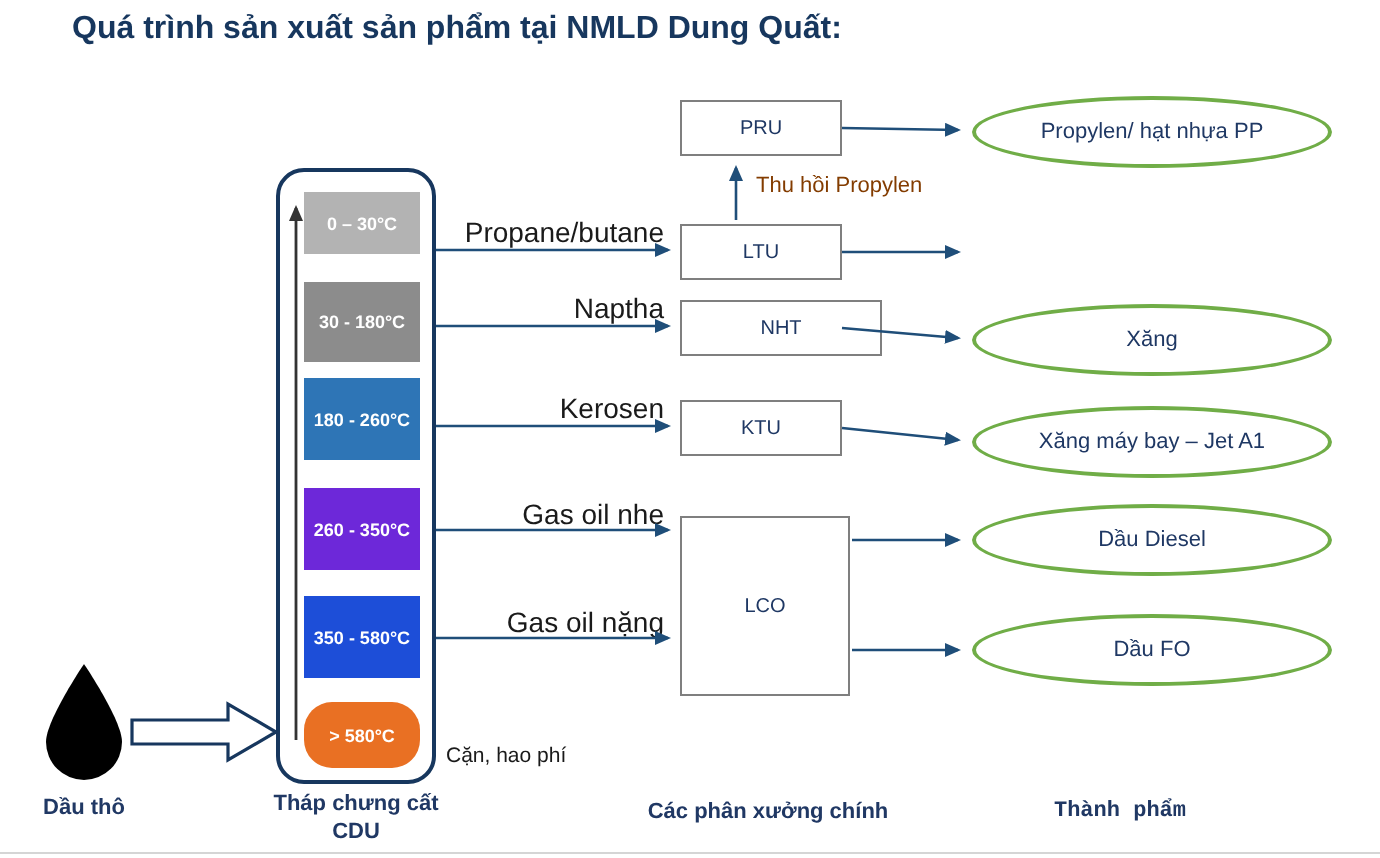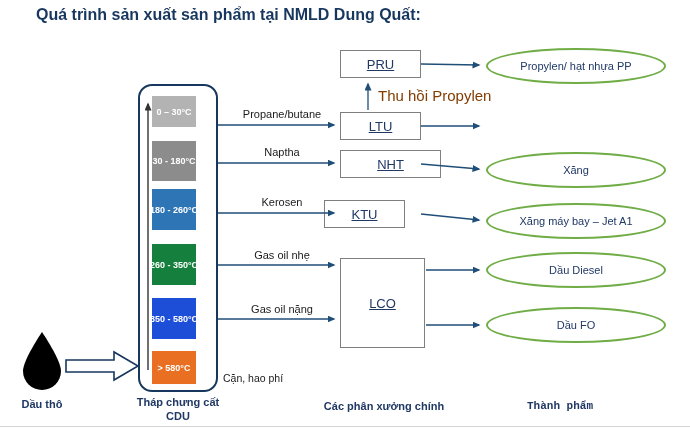--- a/index.html
+++ b/index.html
@@ -9,48 +9,48 @@
   }
   .abs{position:absolute;}
   .title{
     left:36px;top:6px;font-size:16px;font-weight:bold;color:#17375e;white-space:nowrap;
   }
   .column{
     left:138px;top:84px;width:80px;height:308px;box-sizing:border-box;
     border:2.5px solid #17375e;border-radius:14px;background:#ffffff;
   }
   .seg{
-    left:152px;width:44px;display:flex;align-items:center;justify-content:center;
+    left:152px;width:58px;display:flex;align-items:center;justify-content:center;
     color:#ffffff;font-weight:bold;font-size:9px;text-align:right;white-space:nowrap;
   }
   .seg1{top:96px;height:31px;background:#b3b3b3;}
   .seg2{top:141px;height:40px;background:#8c8c8c;}
   .seg3{top:189px;height:41px;background:#2e75b6;}
-  .seg4{top:244px;height:41px;background:#15803d;}
+  .seg4{top:244px;height:41px;background:#6d28d9;}
   .seg5{top:298px;height:41px;background:#1d4ed8;}
-  .seg6{top:351px;height:33px;background:#e97023;}
+  .seg6{top:351px;height:33px;background:#e97023;border-radius:14px;}
   .stream-label{
-    font-size:11px;color:#1a1a1a;text-align:center;white-space:nowrap;
+    font-size:14px;color:#1a1a1a;text-align:right;white-space:nowrap;
   }
   .unit-box{
     box-sizing:border-box;background:#ffffff;border:1px solid #7f7f7f;
     display:flex;align-items:center;justify-content:center;
-    font-size:13px;color:#1f3864;text-decoration:underline;
+    font-size:10px;color:#1f3864;
   }
   .product{
     left:486px;width:180px;height:36px;box-sizing:border-box;background:#ffffff;
     border:2.5px solid #70ad47;border-radius:50%;
     display:flex;align-items:center;justify-content:center;
     font-size:11px;color:#1f3864;text-align:center;white-space:nowrap;
   }
   .caption{
     font-size:11px;font-weight:bold;color:#203864;text-align:center;line-height:1.25;
   }
   .recovery{
-    left:378px;top:87px;font-size:15px;color:#833c00;white-space:nowrap;
+    left:378px;top:87px;font-size:11px;color:#833c00;white-space:nowrap;
   }
   .residue{
     left:223px;top:372px;font-size:10.5px;color:#1a1a1a;white-space:nowrap;
   }
   .overlay{left:0;top:0;pointer-events:none;}
   .bottom-divider{left:0;top:426px;width:690px;height:1px;background:#d5d5d5;}
 </style>
 </head>
 <body>
 
@@ -81,21 +81,21 @@
   <div class="abs stream-label" style="left:232px;top:249px;width:100px;">Gas oil nhẹ</div>
   <div class="abs stream-label" style="left:232px;top:303px;width:100px;">Gas oil nặng</div>
 
   <div class="abs residue">Cặn, hao phí</div>
 
   <div class="abs recovery">Thu hồi Propylen</div>
 
   <div class="abs unit-box" style="left:340px;top:50px;width:81px;height:28px;">PRU</div>
   <div class="abs unit-box" style="left:340px;top:112px;width:81px;height:28px;">LTU</div>
   <div class="abs unit-box" style="left:340px;top:150px;width:101px;height:28px;">NHT</div>
-  <div class="abs unit-box" style="left:324px;top:200px;width:81px;height:28px;">KTU</div>
+  <div class="abs unit-box" style="left:340px;top:200px;width:81px;height:28px;">KTU</div>
   <div class="abs unit-box" style="left:340px;top:258px;width:85px;height:90px;">LCO</div>
 
   <div class="abs product" style="top:48px;">Propylen/ hạt nhựa PP</div>
   <div class="abs product" style="top:152px;">Xăng</div>
   <div class="abs product" style="top:203px;">Xăng máy bay – Jet A1</div>
   <div class="abs product" style="top:252px;">Dầu Diesel</div>
   <div class="abs product" style="top:307px;">Dầu FO</div>
 
   <div class="abs caption" style="left:130px;top:396px;width:96px;">
     <div>Tháp chưng cất</div>

